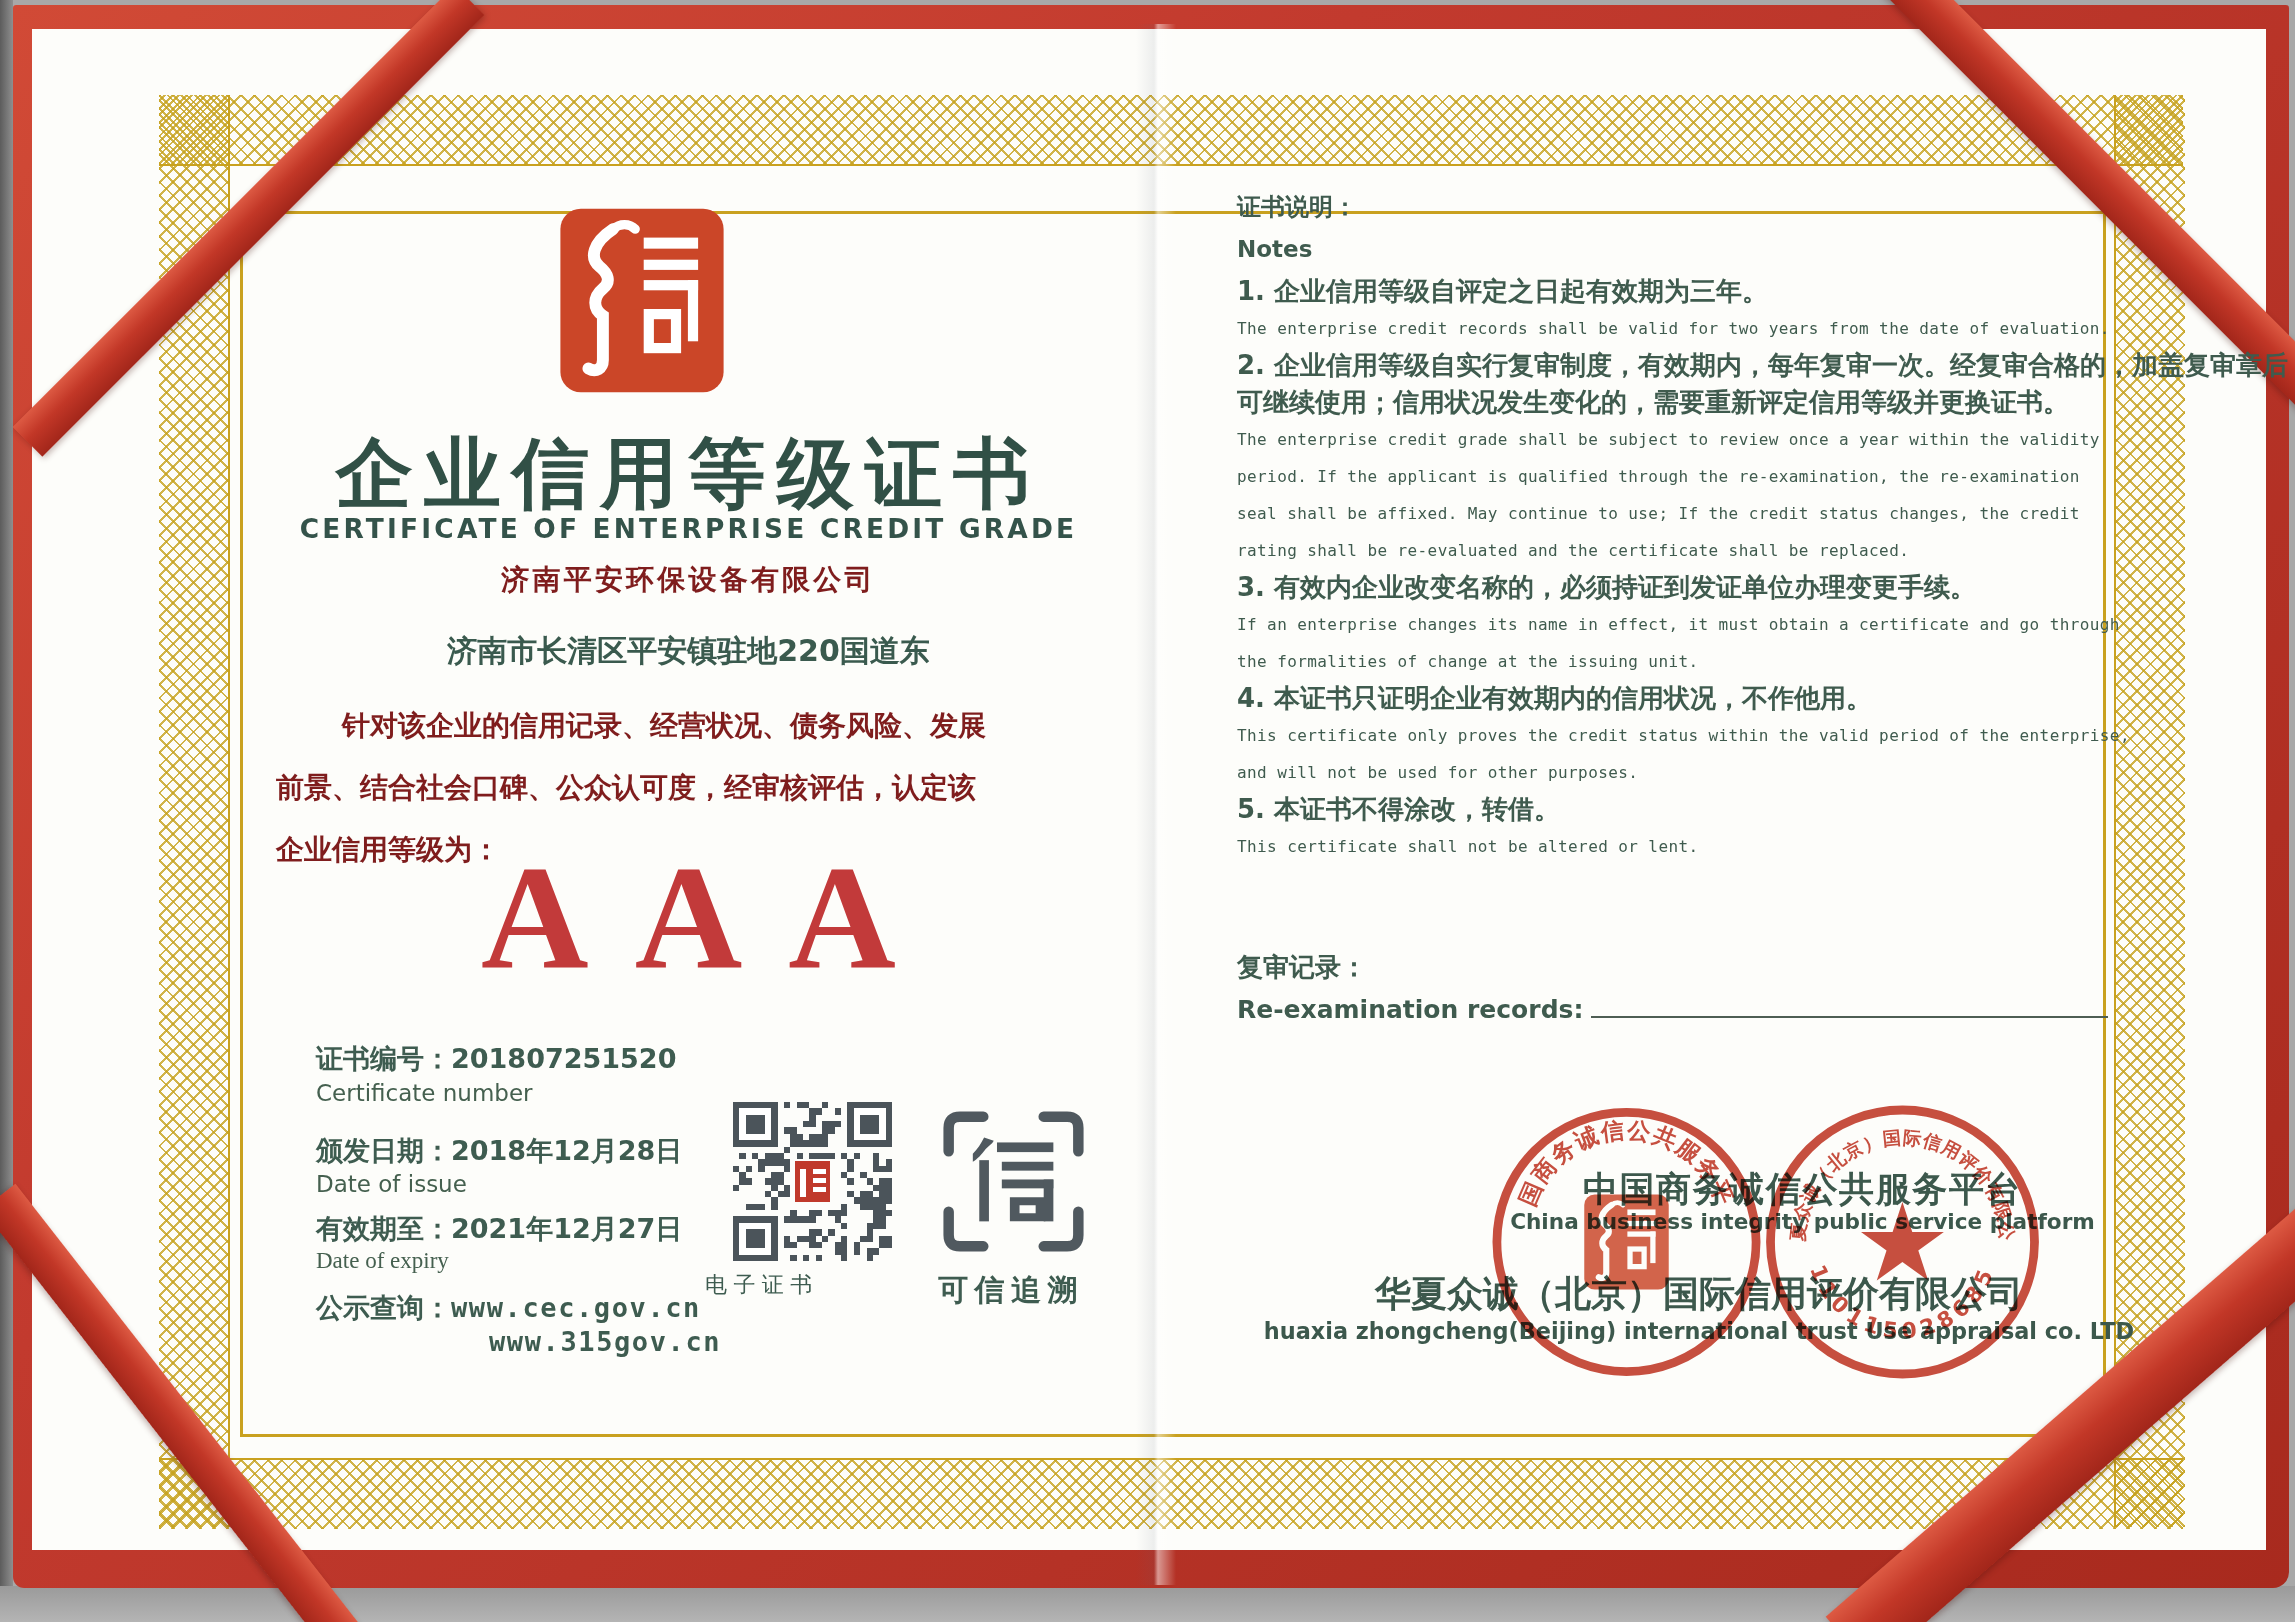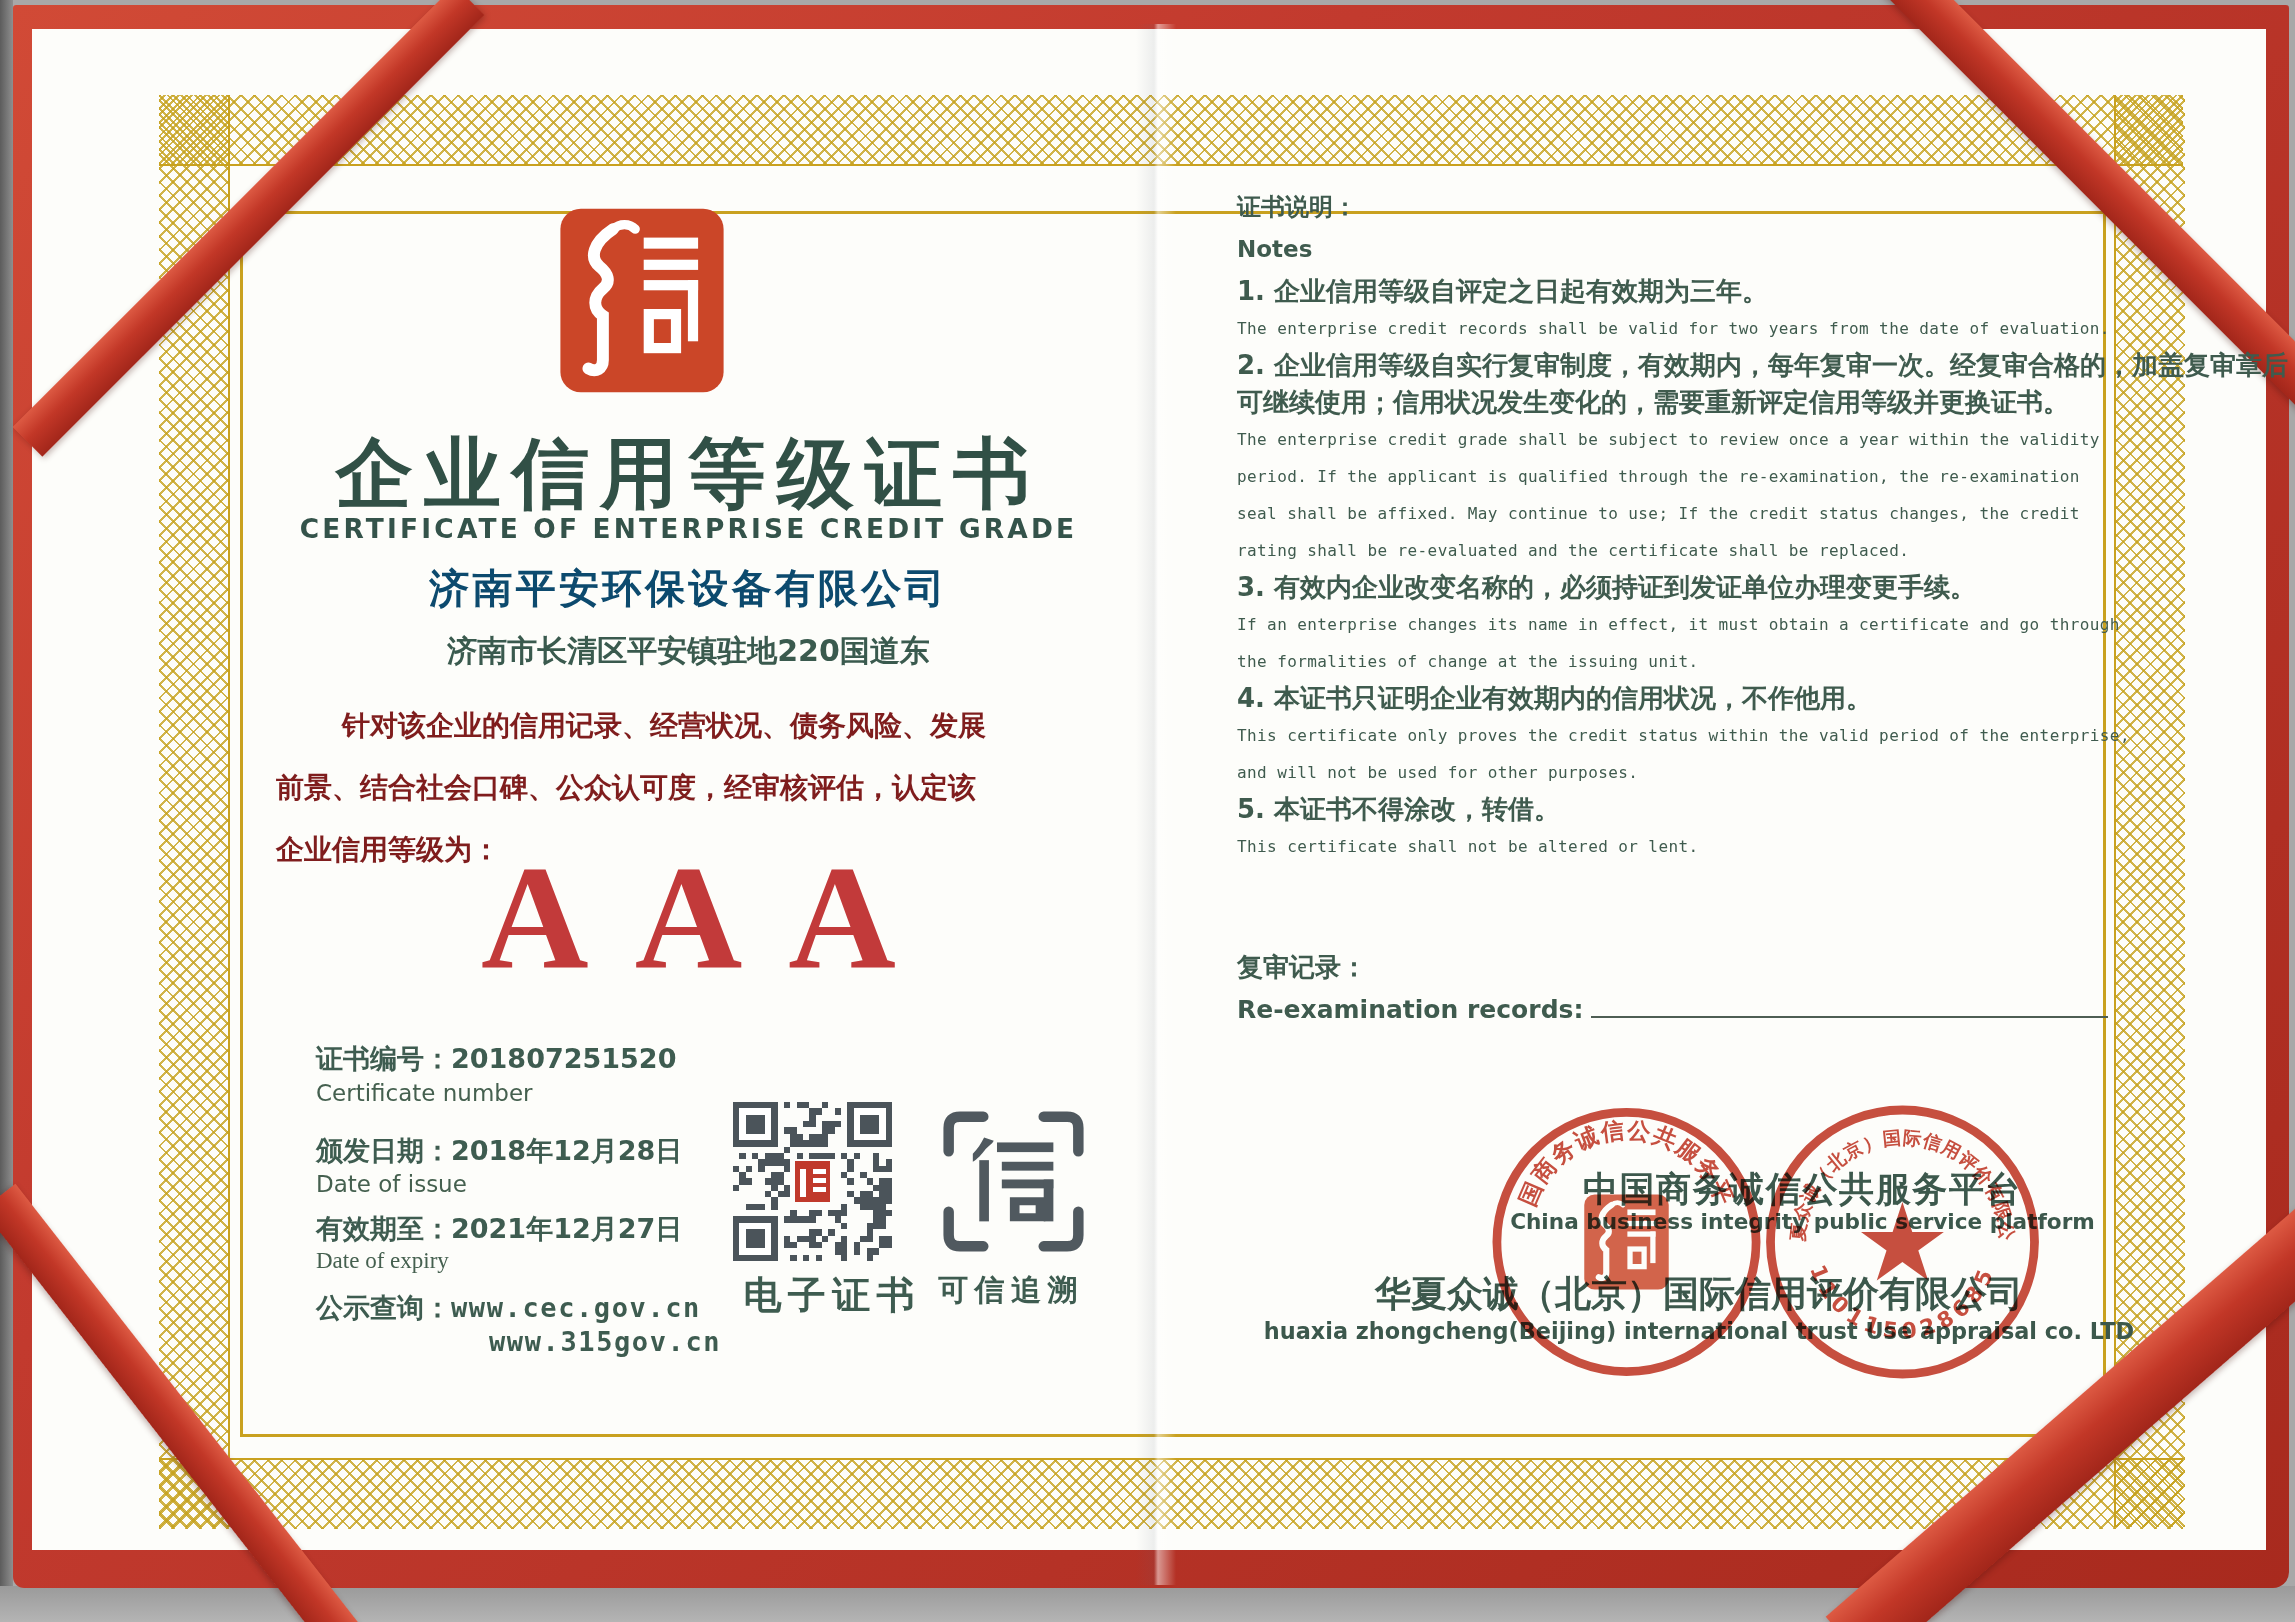--- a/index.html
+++ b/index.html
@@ -32,41 +32,41 @@
   .ribbon-tl{left:-64px;top:200px;width:625px;height:42px;transform:rotate(-45deg);}
   .ribbon-tr{left:1802px;top:186px;width:657px;height:45px;transform:rotate(45deg);}
   .ribbon-bl{left:-112px;top:1403px;width:577px;height:42px;transform:rotate(52deg);}
   .ribbon-br{left:1770px;top:1398px;width:641px;height:70px;transform:rotate(-41deg);}
   #seal-logo{position:absolute;left:557px;top:205px;width:170px;height:191px;}
   #cert-title{position:absolute;left:248px;top:423px;width:881px;text-align:center;
               font-size:77px;font-weight:800;color:#315046;letter-spacing:11.2px;white-space:nowrap;}
   #cert-subtitle{position:absolute;left:248px;top:513px;width:881px;text-align:center;
               font-size:26.4px;font-weight:700;color:#34534a;letter-spacing:3.2px;white-space:nowrap;}
   #company-name{position:absolute;left:248px;top:561px;width:881px;text-align:center;
-              font-size:40px;font-weight:700;color:#0c4a6e;letter-spacing:3.2px;white-space:nowrap;}
+              font-size:28px;font-weight:700;color:#7f1d1d;letter-spacing:3.2px;white-space:nowrap;}
   #company-address{position:absolute;left:248px;top:631px;width:881px;text-align:center;
               font-size:30px;font-weight:600;color:#3a5a4e;white-space:nowrap;}
   #statement{position:absolute;left:276px;top:695px;width:865px;font-size:28px;font-weight:600;
               color:#7f1d1d;line-height:62px;}
   #statement .sline{white-space:nowrap;}
   #statement .sline.first{text-indent:66px;}
   #grade{position:absolute;left:248px;top:831px;width:881px;text-align:center;
          font-family:"Liberation Serif","DejaVu Serif",serif;font-size:149px;font-weight:700;
          color:#c23a3a;letter-spacing:46px;text-indent:46px;}
   .fld{position:absolute;left:316px;font-size:27px;color:#3e5c50;font-weight:600;white-space:nowrap;}
   .fld .val{font-weight:600;}
   .fsub{position:absolute;left:316px;font-size:23px;color:#45604f;white-space:nowrap;}
   .furl{font-family:"DejaVu Sans Mono","Liberation Mono",monospace;letter-spacing:1.6px;}
   #f1{top:1041px;} #f1s{top:1080px;}
   #f2{top:1133px;} #f2s{top:1171px;}
   #f3{top:1211px;} #f3s{top:1248px;font-family:Liberation Serif, serif;}
   #f4{top:1290px;} #f4b{position:absolute;left:489px;top:1326px;font-size:27px;color:#3e5c50;font-weight:bold;}
   #qr-box{position:absolute;left:733px;top:1102px;width:159px;height:159px;}
-  #qr-label{position:absolute;left:705px;top:1270px;width:216px;text-align:right;
-            font-size:38px;color:#3e5c50;font-weight:700;letter-spacing:6.4px;white-space:nowrap;}
+  #qr-label{position:absolute;left:705px;top:1270px;width:216px;text-align:left;
+            font-size:22px;color:#3e5c50;font-weight:400;letter-spacing:6.4px;white-space:nowrap;}
   #trace-box{position:absolute;left:939px;top:1107px;width:149px;height:149px;}
   #trace-label{position:absolute;left:903px;top:1270px;width:216px;text-align:center;
             font-size:30px;color:#3e5c50;font-weight:600;letter-spacing:6.4px;white-space:nowrap;}
   
   #notes{position:absolute;left:1237px;top:191px;width:873px;color:#3f5b4e;}
   #notes .ntitle{font-size:24px;font-weight:700;margin-bottom:13px;white-space:nowrap;}
   #notes .entitle{font-size:23px;font-weight:700;margin-bottom:11.2px;white-space:nowrap;}
   .note-line{line-height:37px;white-space:nowrap;}
   .note-line.zh{font-size:26px;font-weight:600;}
   .note-line.en{font-size:16px;font-family:"DejaVu Sans Mono","Liberation Mono",monospace;letter-spacing:0.4px;}

